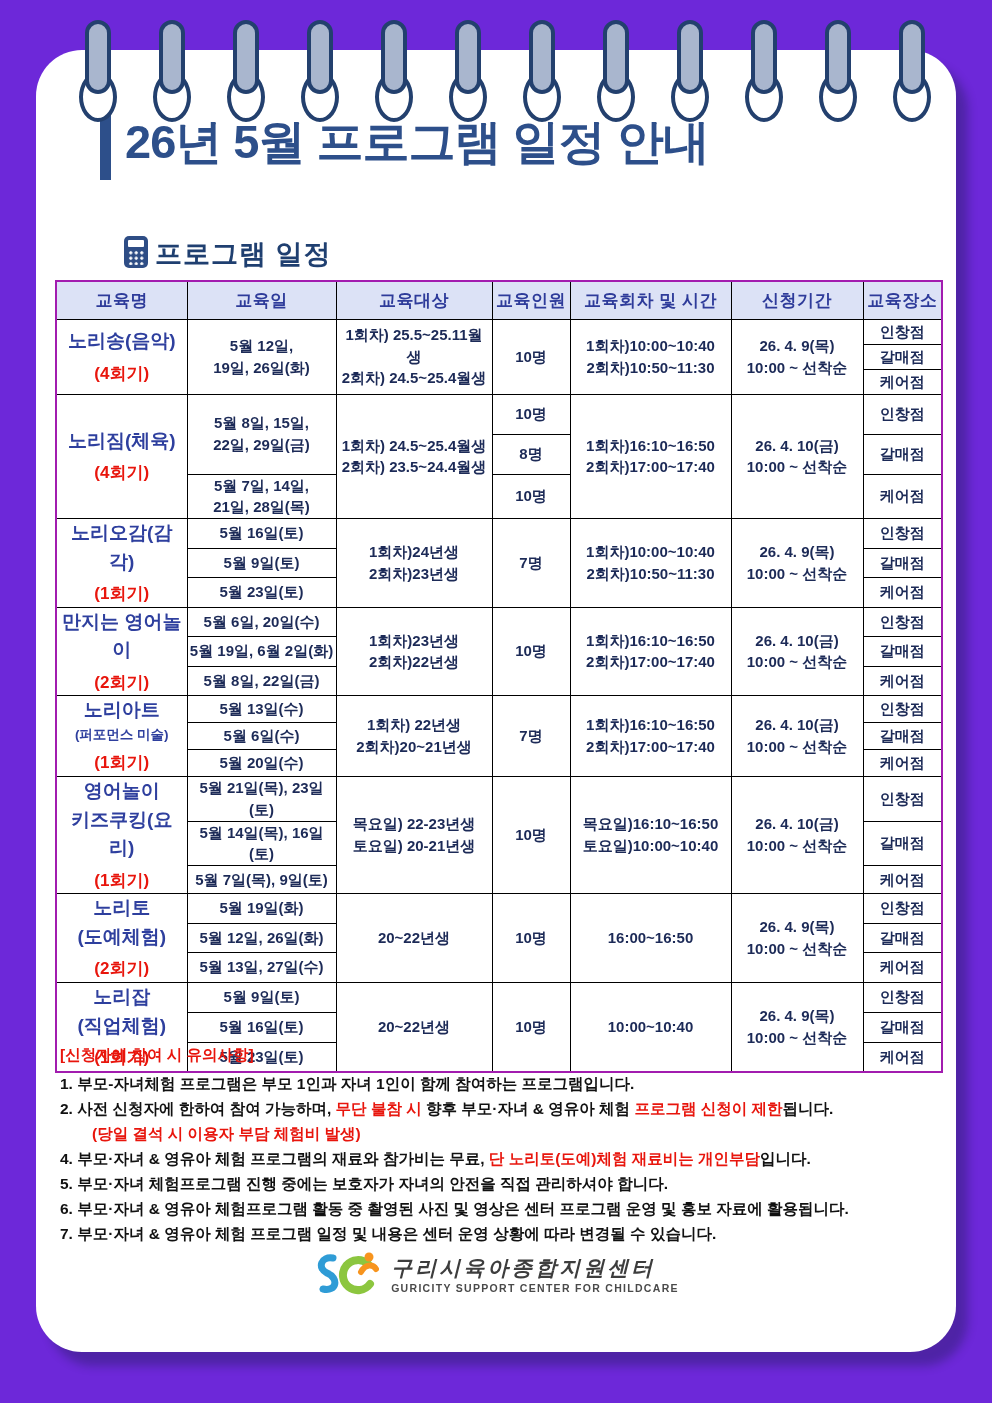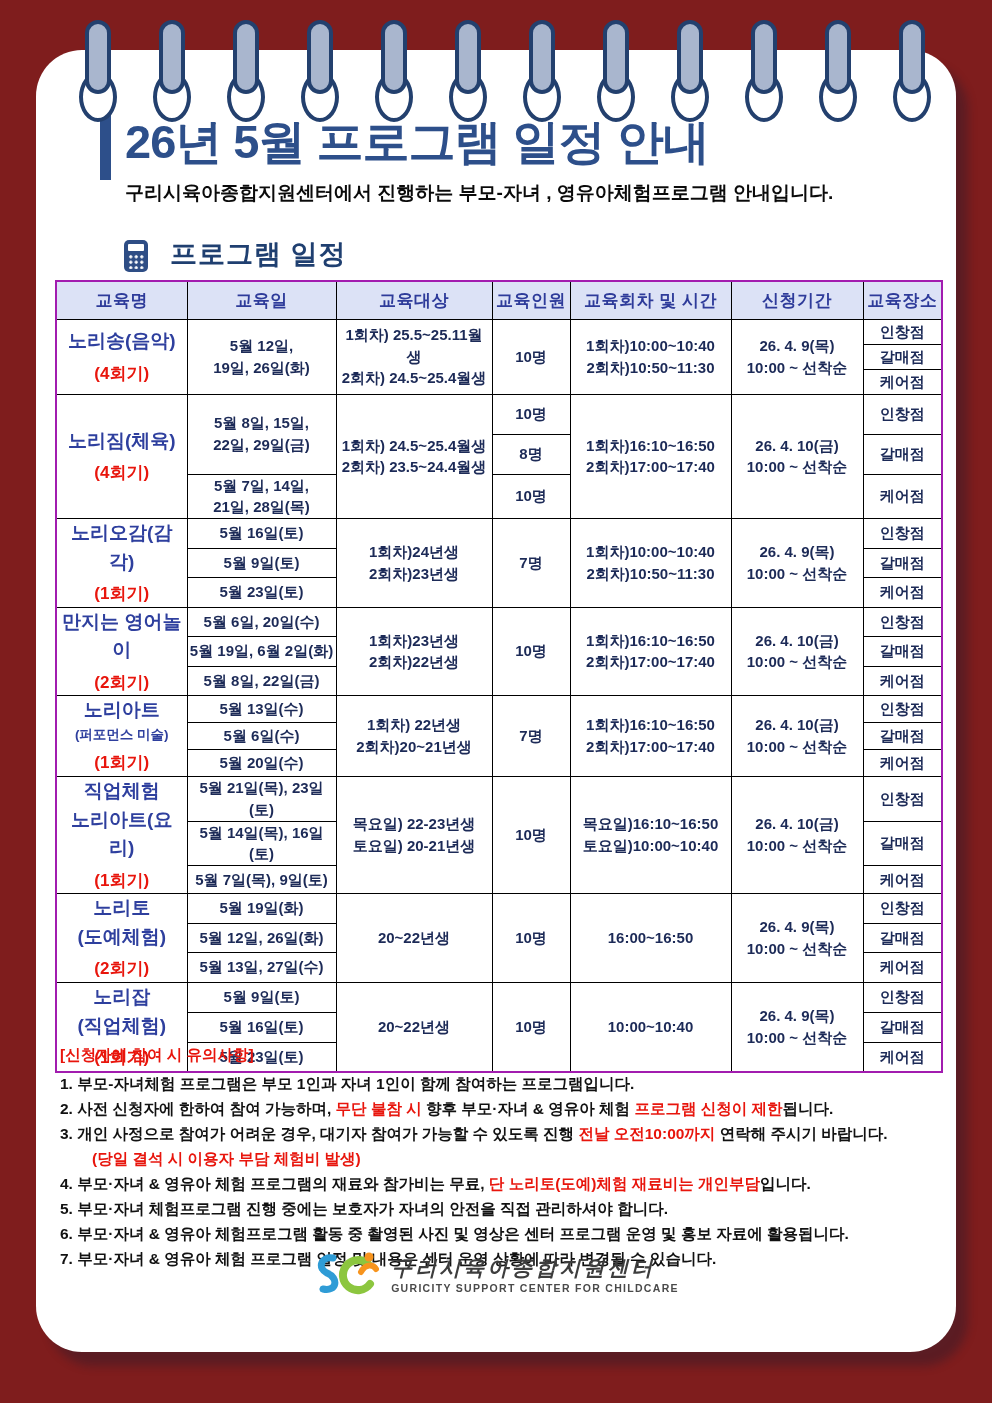--- a/index.html
+++ b/index.html
@@ -3,21 +3,21 @@
 <meta charset="utf-8">
 <style>
   * { margin:0; padding:0; box-sizing:border-box; }
   html,body { width:992px; }
   body {
     font-family:"Liberation Sans","DejaVu Sans",sans-serif;
     background:#3e5a8a;
   }
   .canvas {
     position:relative; width:992px; height:1403px;
-    background:#7f1d1d; overflow:hidden;
+    background:#6d28d9; overflow:hidden;
   }
   
   .page {
     position:absolute; left:36px; top:50px; width:920px; height:1302px;
     background:#ffffff; border-radius:46px;
     box-shadow:12px 14px 10px rgba(10,25,50,.30);
   }
   
   .ring { position:absolute; top:20px; width:26px; height:104px; z-index:5; }
   .ring .hole {
@@ -33,21 +33,21 @@
   .page-title {
     position:absolute; left:89px; top:58px; width:780px;
     font-size:47px; font-weight:bold; color:#2d4f8a; letter-spacing:-1px; line-height:68px;
     white-space:nowrap;
   }
   .page-subtitle {
     position:absolute; left:89px; top:130px; width:780px;
     font-size:19px; font-weight:bold; color:#0a0a0a;
   }
   
-  .section-head { position:absolute; left:88px; top:186px; display:flex; align-items:flex-end; gap:22px; }
+  .section-head { position:absolute; left:88px; top:186px; display:flex; align-items:flex-start; gap:7px; }
   .calc-icon { width:24px; height:32px; background:#2e4d85; border-radius:5px; position:relative; }
   .calc-icon::before {
     content:""; position:absolute; left:4px; top:4px; right:4px; height:7px;
     background:#ffffff; border-radius:1px;
   }
   .calc-icon::after {
     content:""; position:absolute; left:4px; top:14px; right:3px; bottom:3px;
     background-image:radial-gradient(circle,#ffffff 1.3px,transparent 1.8px);
     background-size:5.5px 5.5px;
   }
@@ -86,21 +86,20 @@
 </style>
 </head>
 <body>
 
 <div class="canvas">
 
   <div class="page">
 
     <div class="title-bar"></div>
     <div class="page-title">26년 5월 프로그램 일정 안내</div>
-    <div class="page-subtitle">구리시육아종합지원센터에서 진행하는 부모-자녀 , 영유아체험프로그램 안내입니다.</div>
 
     <div class="section-head">
       <div class="calc-icon"></div>
       <div class="section-title">프로그램 일정</div>
     </div>
 
     <div class="table-wrap">
       <table class="schedule">
         <colgroup>
           <col style="width:131px">
@@ -218,22 +217,22 @@
             <tr style="height: 27px;">
               <td class="date-cell">5월 6일(수)</td>
               <td class="location-cell">갈매점</td>
             </tr>
             <tr style="height: 27px;">
               <td class="date-cell">5월 20일(수)</td>
               <td class="location-cell">케어점</td>
             </tr>
             <tr style="height: 28px;">
               <td class="name-cell" rowspan="3">
-                <div class="nm">직업체험</div>
-                <div class="nm">노리아트(요리)</div>
+                <div class="nm">영어놀이</div>
+                <div class="nm">키즈쿠킹(요리)</div>
                 <div class="nm-sess">(1회기)</div>
               </td>
               <td class="date-cell">5월 21일(목), 23일(토)</td>
               <td class="target-cell sp3" rowspan="3">목요일) 22-23년생<br>토요일) 20-21년생</td>
               <td class="capacity-cell sp3" rowspan="3">10명</td>
               <td class="time-cell sp3" rowspan="3">목요일)16:10~16:50<br>토요일)10:00~10:40</td>
               <td class="apply-cell sp3" rowspan="3">26. 4. 10(금)<br>10:00 ~ 선착순</td>
               <td class="location-cell">인창점</td>
             </tr>
             <tr style="height: 28px;">
@@ -287,21 +286,20 @@
               <td class="location-cell">케어점</td>
             </tr>
           </tbody>
       </table>
     </div>
 
     <div class="notes" id="notes">
       <div class="note-head">[신청자에 참여 시 유의사항]</div>
     <div class="note-item"><span>1. 부모-자녀체험 프로그램은 부모 1인과 자녀 1인이 함께 참여하는 프로그램입니다.</span></div>
         <div class="note-item"><span>2. 사전 신청자에 한하여 참여 가능하며, </span><span class="red">무단 불참 시 </span><span>향후 부모·자녀 &amp; 영유아 체험 </span><span class="red">프로그램 신청이 제한</span><span>됩니다.</span></div>
-        <div class="note-item"><span>3. 개인 사정으로 참여가 어려운 경우, 대기자 참여가 가능할 수 있도록 진행 </span><span class="red">전날 오전10:00까지</span><span>  연락해 주시기 바랍니다.</span></div>
         <div class="note-item note-indent"><span class="red">(당일 결석 시 이용자 부담 체험비 발생)</span></div>
         <div class="note-item"><span>4. 부모·자녀 &amp; 영유아 체험 프로그램의 재료와 참가비는 무료, </span><span class="red">단 노리토(도예)체험  재료비는 개인부담</span><span>입니다.</span></div>
         <div class="note-item"><span>5. 부모·자녀 체험프로그램 진행 중에는 보호자가 자녀의 안전을 직접 관리하셔야 합니다.</span></div>
         <div class="note-item"><span>6. 부모·자녀 &amp; 영유아 체험프로그램 활동 중 촬영된 사진 및 영상은 센터 프로그램 운영  및 홍보 자료에 활용됩니다.</span></div>
         <div class="note-item"><span>7. 부모·자녀 &amp; 영유아 체험 프로그램  일정 및 내용은 센터 운영 상황에 따라 변경될 수 있습니다.</span></div>
       </div>
 
     <div class="footer-logo">
       <svg width="66" height="52" viewBox="0 0 66 52">
         <path d="M20 10 C8 8 4 20 14 25 C26 30 24 44 10 41" fill="none" stroke="#2f9cd6" stroke-width="7" stroke-linecap="round"></path>

